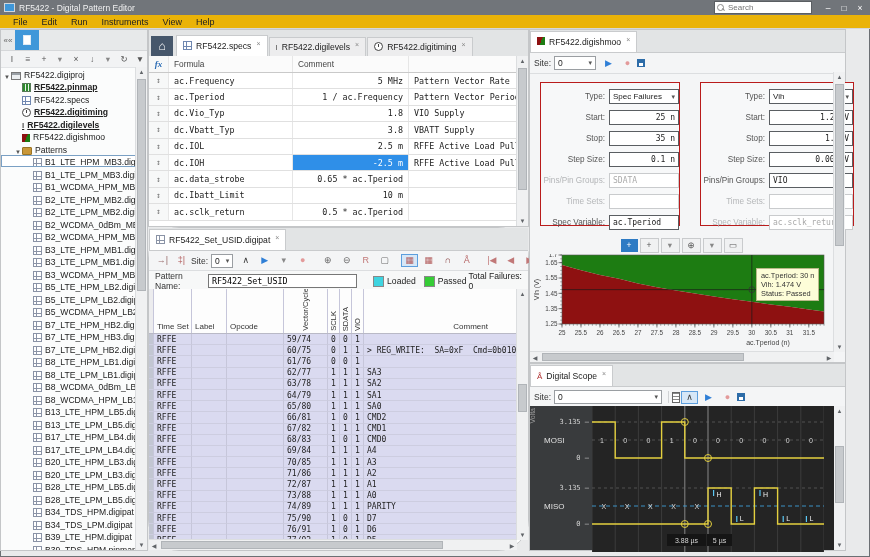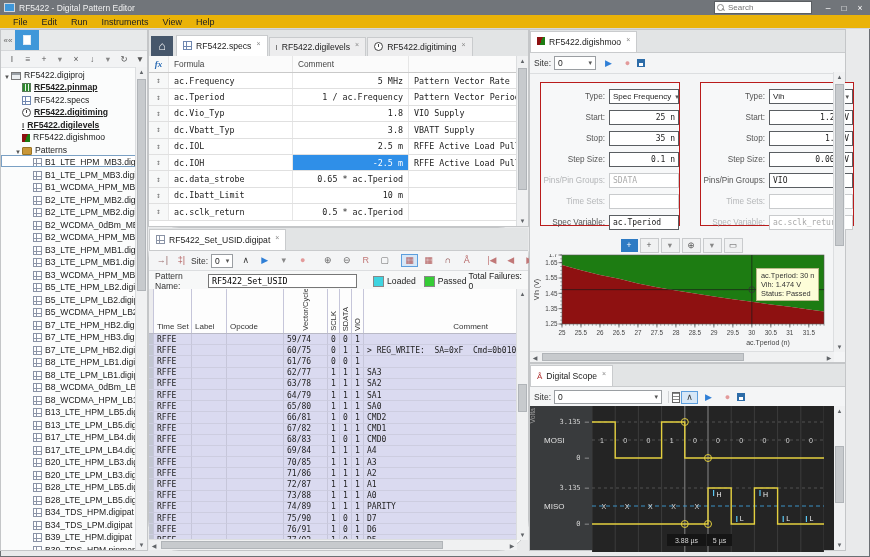--- a/index.html
+++ b/index.html
@@ -781,21 +781,21 @@
         </span>
         <span class="tbtn" style="color: rgb(47, 127, 214);">▶</span>
         <span class="tbtn" style="color: rgb(227, 154, 154);">●</span>
         <span class="cic ic-save"></span>
       </div>
     <div id="forms">
         <div class="formbox">
           <div class="frow">
             <span class="flabel">Type:</span>
             <span class="finput dd" style="width: 62px;">
-              <span>Spec Frequency</span>
+              <span>Spec Failures</span>
               <span class="caret">▾</span>
             </span>
           </div>
           <div class="frow">
             <span class="flabel">Start:</span>
             <span class="finput rt" style="width: 62px;">
               <span>25 n</span>
             </span>
           </div>
           <div class="frow">

